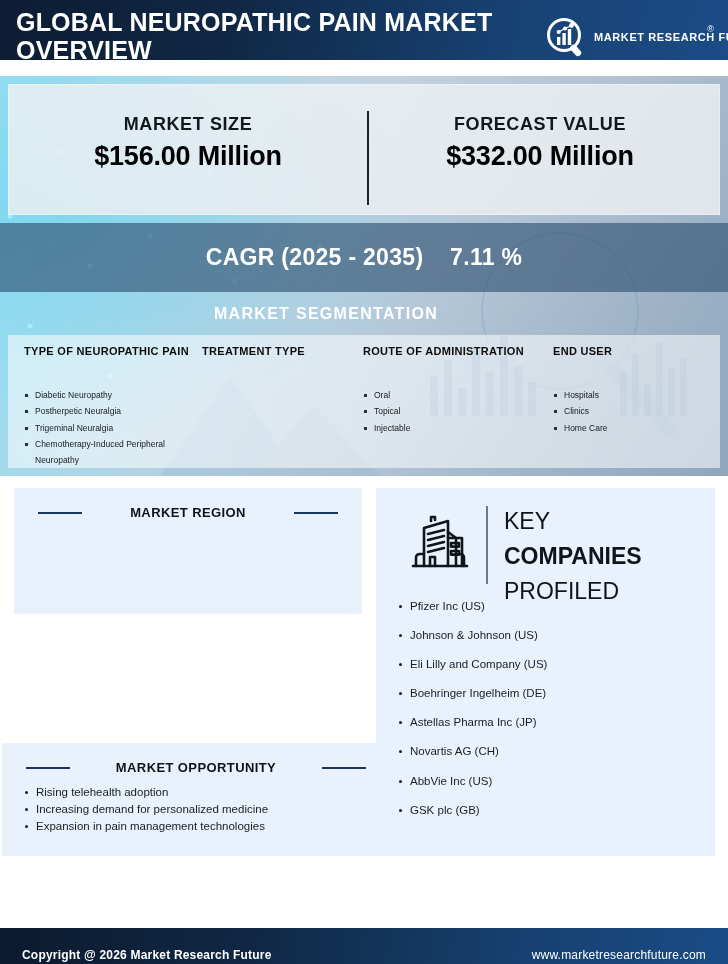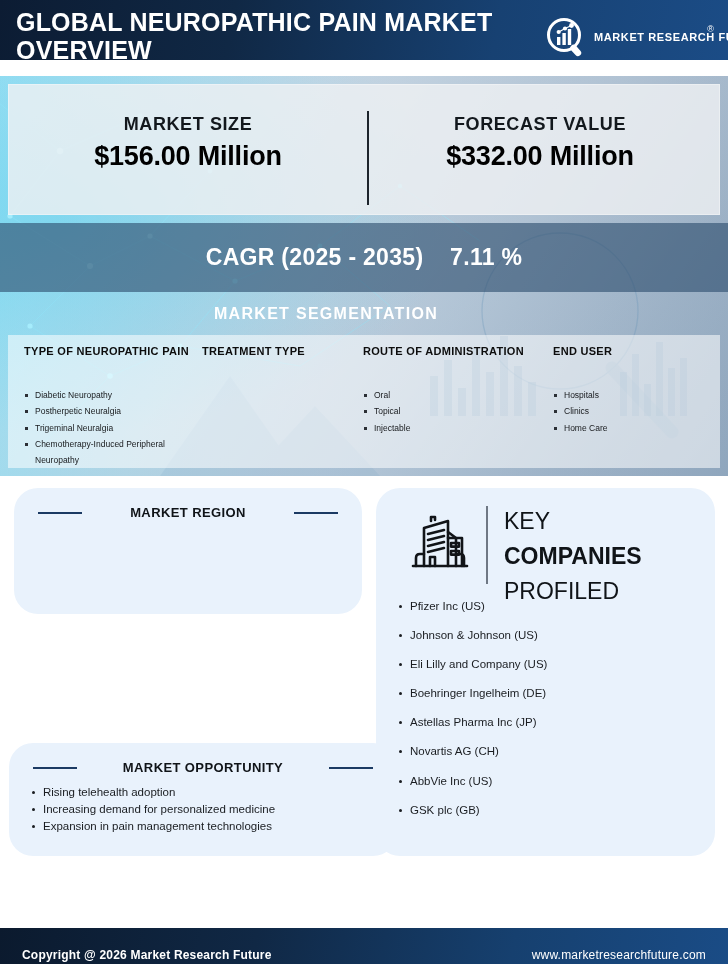--- a/index.html
+++ b/index.html
@@ -192,25 +192,24 @@
   
   .lower {
     position: absolute;
     left: 0; top: 476px;
     width: 728px; height: 412px;
     background: #ffffff;
   }
   .panel {
     position: absolute;
     background: #e9f2fc;
-    border-radius: 24px;
   }
   .panel-region      { left: 14px;  top: 12px;  width: 348px; height: 126px; }
   .panel-trends      { left: 14px;  top: 148px; width: 348px; height: 111px; }
-  .panel-opportunity { left: 9px;  top: 267px; width: 388px; height: 113px; }
+  .panel-opportunity { left: 2px;  top: 267px; width: 388px; height: 113px; }
   .panel-companies   { left: 376px; top: 12px;  width: 339px; height: 368px; }
 
   .panel-heading {
     position: relative;
     text-align: center;
     font-size: 13px;
     font-weight: bold;
     color: #101418;
     letter-spacing: 0.4px;
     padding-top: 17px;

